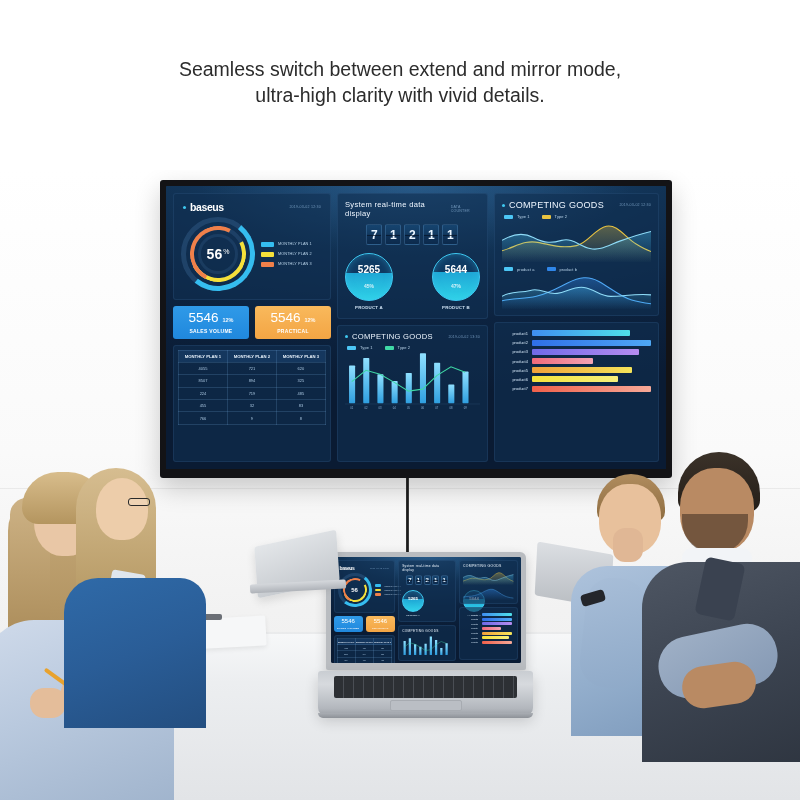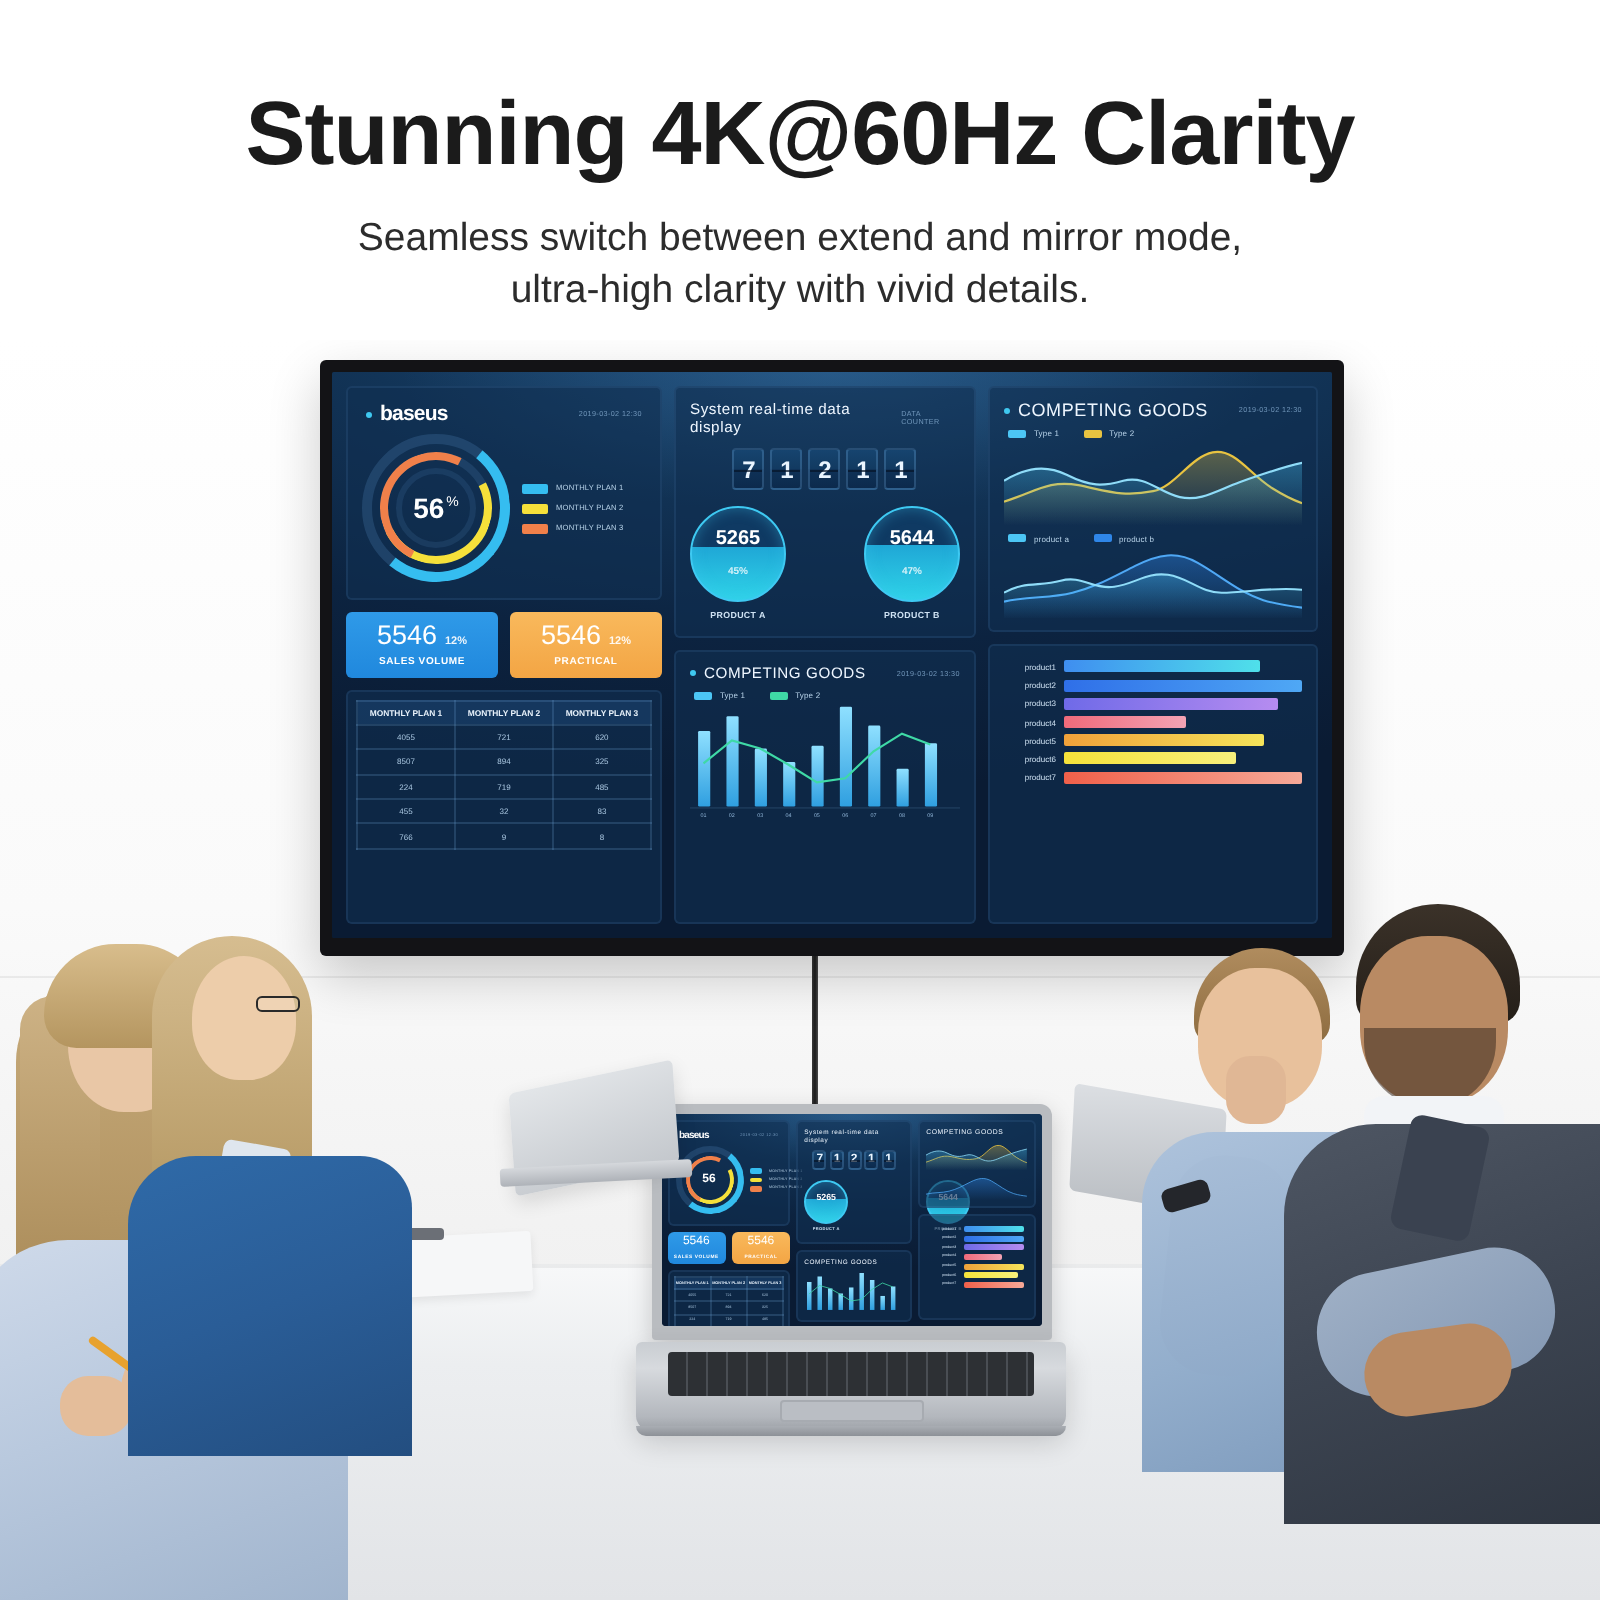--- a/index.html
+++ b/index.html
@@ -337,21 +337,20 @@
     position: absolute; left: 196px; top: 444px; width: 26px; height: 6px;
     background: #6b6f76; border-radius: 2px; z-index: 12;
   }
 </style>
 </head>
 <body>
 
 <div class="page">
 
   <div class="headline-block">
-    <div class="headline">Stunning 4K@60Hz Clarity</div>
     <div class="subline">
       <div>Seamless switch between extend and mirror mode,</div>
       <div>ultra-high clarity with vivid details.</div>
     </div>
   </div>
 
   <div class="scene">
     <div class="wall"></div>
     <div class="wall-seam"></div>
 

